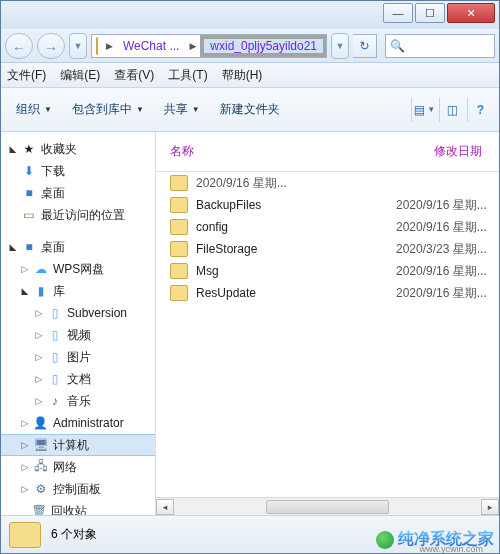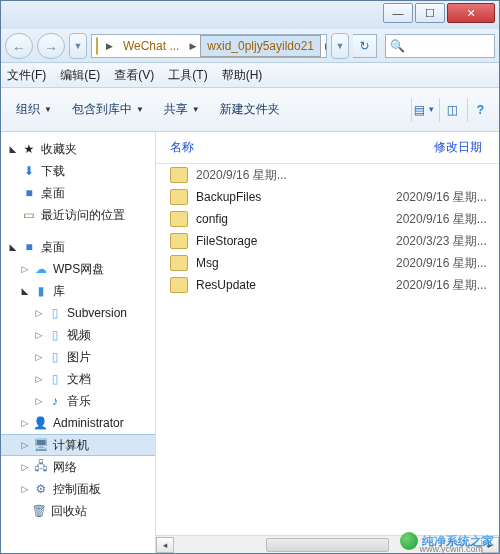--- a/index.html
+++ b/index.html
@@ -8,22 +8,22 @@
 .window { width: 500px; height: 554px; border: 1px solid #5a7ca0; background: #fff; display: flex; flex-direction: column; }
 
 .titlebar { height: 28px; background: linear-gradient(#e8f0f7,#d6e5f3); display: flex; justify-content: flex-end; align-items: flex-start; padding: 2px 4px 0 0; }
 .titlebtn { width: 30px; height: 20px; margin-left: 2px; border: 1px solid #7a99b8; background: linear-gradient(#f7fbff,#dbe8f5); border-radius: 2px; display: flex; align-items: center; justify-content: center; font-size: 11px; color: #333; }
 .titlebtn.close { width: 48px; background: linear-gradient(#e57373,#c93c3c); color: #fff; border-color: #8a2a2a; }
 
 .navrow { height: 34px; background: linear-gradient(#eaf2fa,#dde9f5); display: flex; align-items: center; padding: 0 4px; gap: 4px; border-bottom: 1px solid #b8cde0; }
 .navbtn { width: 28px; height: 26px; border: 1px solid #a8bed4; border-radius: 13px; background: linear-gradient(#f5faff,#e0ecf7); display: flex; align-items: center; justify-content: center; color: #6a88a8; font-size: 14px; }
 .navbtn.small { width: 18px; border-radius: 4px; font-size: 9px; }
 .addrbar { flex: 1; height: 24px; background: #fff; border: 1px solid #9bb3cb; display: flex; align-items: center; overflow: hidden; }
-.addrseg { padding: 0 6px; height: 22px; display: flex; align-items: center; white-space: nowrap; color: #a16207; }
-.addrseg.sel { background: #cfe3f7; border: 1px solid #a3a3a3; }
+.addrseg { padding: 0 6px; height: 22px; display: flex; align-items: center; white-space: nowrap; color: #6d28d9; }
+.addrseg.sel { background: #cfe3f7; border: 4px solid #a3a3a3; }
 .addrarrow { padding: 0 4px; color: #555; font-size: 9px; }
 .addricon { width: 18px; height: 18px; margin: 0 4px; background: #f6dd8a; border: 1px solid #caa84a; border-radius: 2px; }
 .refreshbtn { width: 24px; height: 24px; border: 1px solid #9bb3cb; background: linear-gradient(#f5faff,#e5eef7); display: flex; align-items: center; justify-content: center; color: #2a6db3; border-left: none; }
 .searchbox { width: 110px; height: 24px; border: 1px solid #9bb3cb; background: #fff; margin-left: 4px; display: flex; align-items: center; padding: 0 4px; color: #888; font-style: italic; overflow: hidden; white-space: nowrap; }
 .searchbox .mag { color: #2a6db3; margin-right: 3px; font-style: normal; }
 
 .menubar { height: 22px; background: linear-gradient(#f4f8fc,#e6eef6); display: flex; align-items: center; padding: 12px 6px; gap: 14px; border-bottom: 1px solid #c8d6e4; color: #222; }
 
 .toolbar { height: 44px; background: linear-gradient(#f7fafd,#eaf1f8); display: flex; align-items: center; padding: 4px 6px; gap: 2px; border-bottom: 1px solid #c8d6e4; }
 .toolbtn { padding: 3px 8px; border: 1px solid transparent; border-radius: 3px; display: flex; align-items: center; gap: 4px; color: #1a3e66; }
@@ -36,39 +36,39 @@
 .sidebar { width: 155px; background: #fff; border-right: 1px solid #d8dee4; overflow-y: auto; padding: 6px 0; }
 .treeitem { display: flex; align-items: center; height: 22px; padding-left: 6px; color: #222; white-space: nowrap; }
 .treeitem.sel { background: #d5e7f7; border: 1px solid #9ec7ea; border-left: none; border-right: none; }
 .tri { width: 12px; text-align: center; color: #666; font-size: 9px; }
 .tri.open { color: #333; }
 .ticon { width: 16px; height: 16px; margin: 0 4px 0 2px; display: flex; align-items: center; justify-content: center; font-size: 12px; }
 .indent1 { padding-left: 18px; }
 .indent2 { padding-left: 32px; }
 
 .main { flex: 1; display: flex; flex-direction: column; background: #fff; }
-.colheader { height: 32px; border-bottom: 1px solid #e0e4e8; display: flex; align-items: center; color: #1d4ed8; }
+.colheader { height: 40px; border-bottom: 1px solid #e0e4e8; display: flex; align-items: center; color: #a21caf; }
 .colheader .col1 { width: 230px; padding-left: 14px; }
 .colheader .col2 { flex: 1; margin-left: 48px; }
 .filelist { flex: 1; overflow: auto; }
 .filerow { display: flex; align-items: center; height: 22px; padding-left: 14px; }
 .filerow .ficon { width: 18px; height: 16px; background: #f6dd8a; border: 1px solid #caa84a; border-radius: 2px; margin-right: 8px; }
 .filerow .fname { width: 200px; color: #222; }
 .filerow .fdate { color: #555; white-space: nowrap; }
 .hscroll { height: 18px; background: #f0f0f0; border-top: 1px solid #dadada; display: flex; align-items: center; }
 .hscroll .arrow { width: 18px; height: 16px; background: linear-gradient(#fdfdfd,#e6e6e6); border: 1px solid #bcbcbc; display: flex; align-items: center; justify-content: center; font-size: 9px; color: #555; }
 .hscroll .track { flex: 1; height: 16px; position: relative; }
 .hscroll .thumb { position: absolute; left: 30%; width: 40%; height: 14px; top: 1px; background: linear-gradient(#ececec,#d8d8d8); border: 1px solid #bcbcbc; border-radius: 2px; }
 
 .statusbar { height: 38px; background: linear-gradient(#f2f6fa,#e4ecf4); border-top: 1px solid #c8d6e4; display: flex; align-items: center; padding: 0 8px; gap: 10px; }
 .statusbar .bigicon { width: 32px; height: 26px; background: #f6dd8a; border: 1px solid #caa84a; border-radius: 3px; }
 
 .watermark { position: absolute; right: 6px; bottom: 4px; display: flex; align-items: center; gap: 4px; pointer-events: none; }
 .watermark .logo { width: 18px; height: 18px; border-radius: 50%; background: radial-gradient(circle at 35% 35%, #6fd36f, #1e9e3e); }
-.watermark .txt { font-size: 12px; font-weight: bold; background: linear-gradient(#6fc6ff,#1e66c2); -webkit-background-clip: text; color: transparent; font-family: Liberation Serif, serif; }
+.watermark .txt { font-size: 16px; font-weight: bold; background: linear-gradient(#6fc6ff,#1e66c2); -webkit-background-clip: text; color: transparent; font-family: Liberation Serif, serif; }
 </style>
 </head>
 <body>
 
 <div class="window">
 
   <div class="titlebar">
     <div class="titlebtn">—</div>
     <div class="titlebtn">☐</div>
     <div class="titlebtn close">✕</div>
@@ -246,20 +246,24 @@
       <div class="hscroll">
         <div class="arrow">◂</div>
         <div class="track">
             <div class="thumb"></div>
           </div>
         <div class="arrow">▸</div>
       </div>
     </div>
   </div>
 
+  <div class="statusbar">
+    <div class="bigicon"></div>
+    <span>6 个对象</span>
+  </div>
 </div>
 
 <div class="watermark">
   <div class="logo"></div>
   <div>
     <div class="txt">纯净系统之家</div>
   </div>
 </div>
 <div style="position:absolute;right:17px;bottom:0;font-size:9px;color:#888">www.ycwin.com</div>
 

